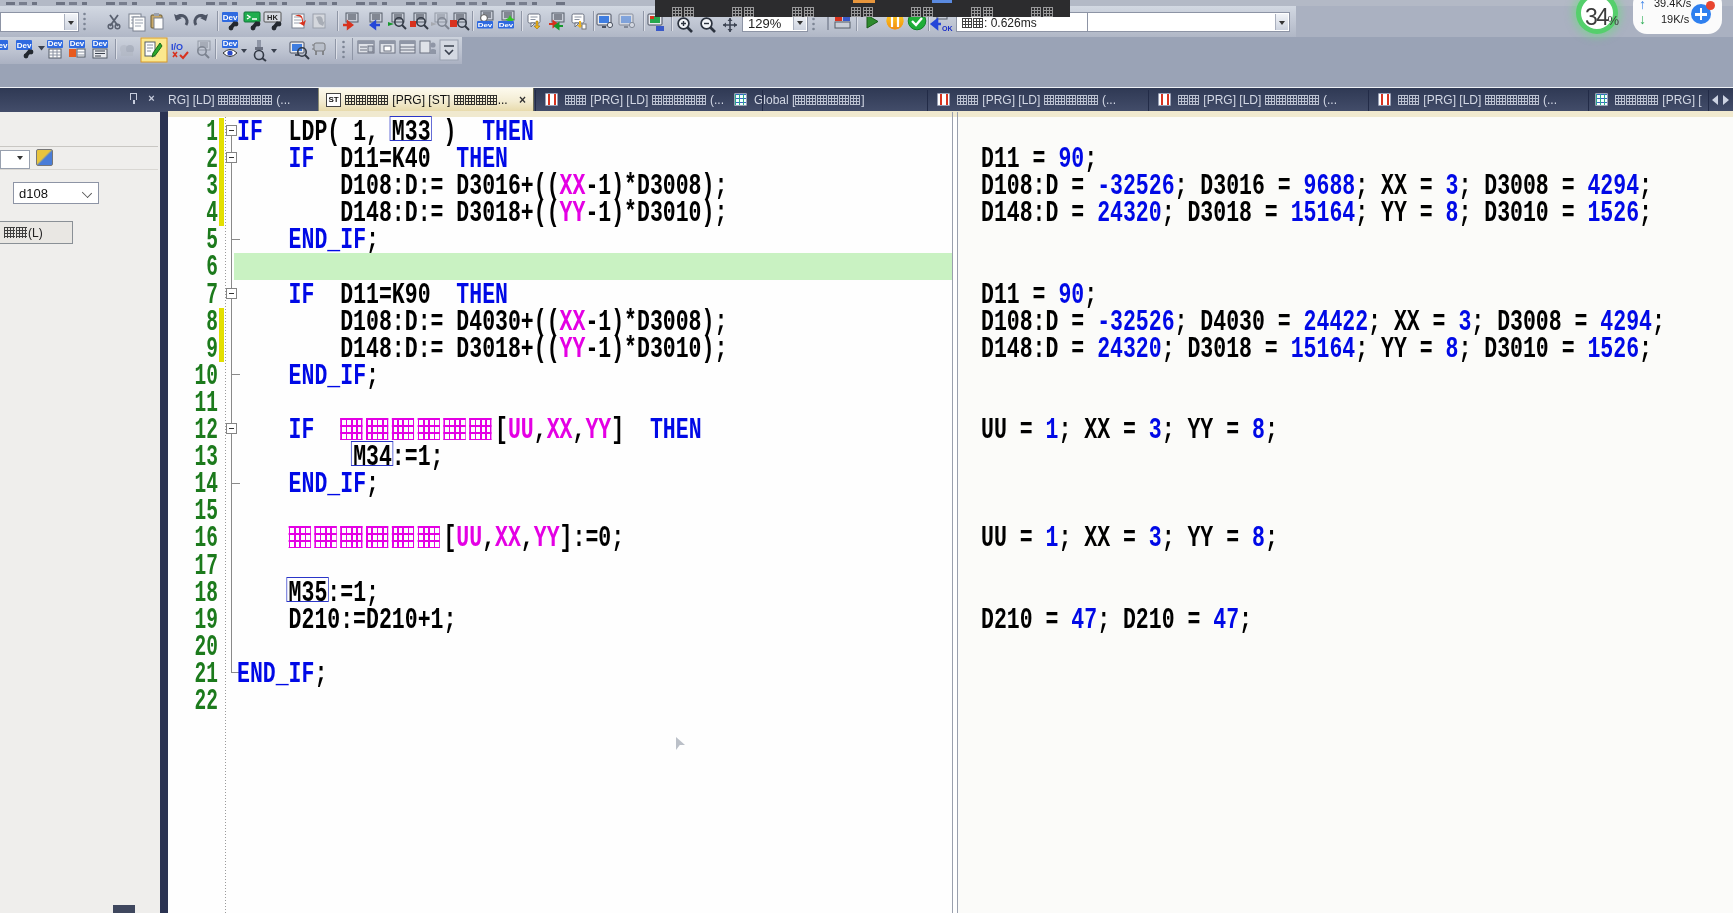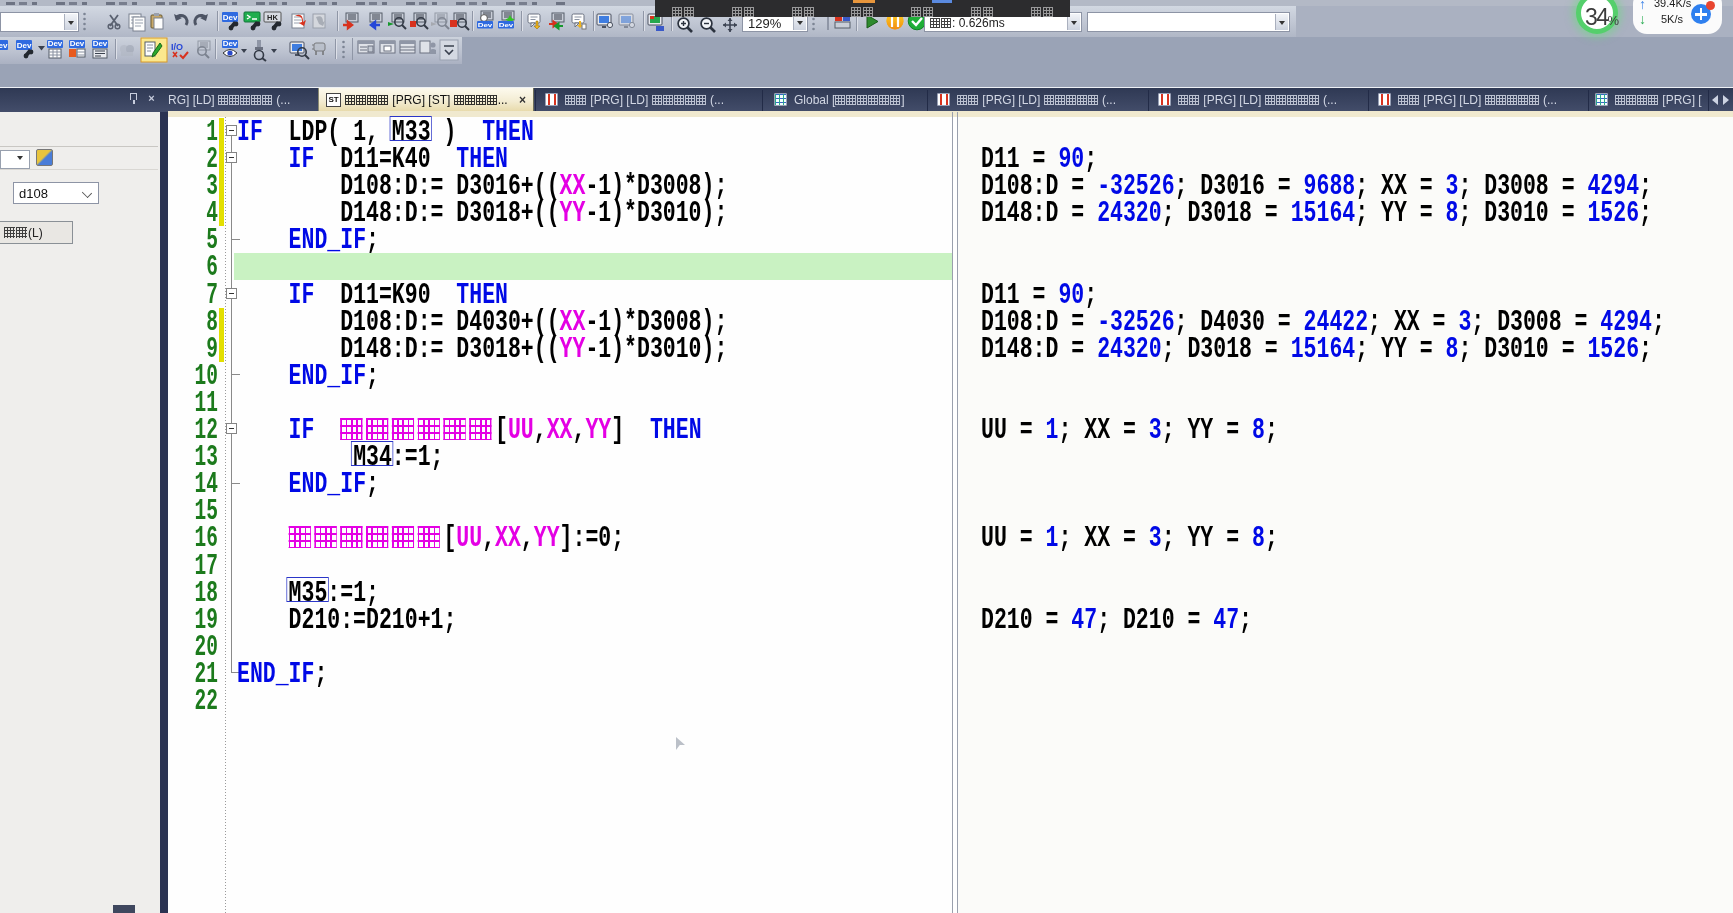--- a/index.html
+++ b/index.html
@@ -380,21 +380,21 @@
       <path d="M4 6h10M5 10l4 4 4-4" stroke="#39404e" stroke-width="1.6" fill="none"></path>
     </g>
 </svg>
 <div class="combo" style="left:0;top:12px;width:79px">
     <span class="ar"></span>
   </div>
 <div class="combo" style="left:742px;top:12px;width:66px">
     <span class="ctext">129%</span>
     <span class="ar"></span>
   </div>
-<div class="combo" style="left:924px;top:12px;width:158px">
+<div class="combo" style="left:956px;top:12px;width:158px">
     <span class="ctext" style="font-size:12px"><i class="ct" style="width:10px;height:10px"></i><i class="ct" style="width:10px;height:10px"></i>: 0.626ms</span>
     <span class="ar"></span>
   </div>
 <div class="combo" style="left:1087px;top:12px;width:203px">
     <span class="ar"></span>
   </div>
 <div class="abs" id="wline"></div>
 <div class="abs" id="tabbar">
 <div class="abs" style="left:130px;top:5px;width:7px;height:7px;border:1.5px solid #c8cede;border-bottom:none"></div>
     <div class="abs" style="left:133px;top:12px;width:1.5px;height:4px;background:#c8cede"></div>
@@ -404,21 +404,21 @@
     </div>
 <div class="tab on" style="left:318px;width:216px">
   <span class="abs" style="left:7px;top:5px;width:15px;height:14px;background:#fefefe;border:1px solid #444;font:bold 8px 'Liberation Sans';color:#111;text-align:center;line-height:12px">ST</span>
   <span class="tlab" style="left:26px;color:#111"><i class="ct"></i><i class="ct"></i><i class="ct"></i><i class="ct"></i> [PRG] [ST] <i class="ct"></i><i class="ct"></i><i class="ct"></i><i class="ct"></i>...</span>
   <span class="abs" style="right:7px;top:5px;color:#333;font:bold 12px 'Liberation Sans'">×</span>
 </div>
 <div class="tab" style="left:535px;width:227px">
       <span class="ild" style="left:10px"></span>
       <span class="tlab" style="left:30px"><i class="ct"></i><i class="ct"></i> [PRG] [LD] <i class="ct"></i><i class="ct"></i><i class="ct"></i><i class="ct"></i><i class="ct"></i> (...</span>
     </div>
-<div class="tab" style="left:766px;width:165px">
+<div class="tab" style="left:726px;width:165px">
       <span class="ist" style="left:8px"></span>
       <span class="tlab" style="left:28px">Global [<i class="ct"></i><i class="ct"></i><i class="ct"></i><i class="ct"></i><i class="ct"></i><i class="ct"></i>]</span>
     </div>
 <div class="tab" style="left:927px;width:221px">
       <span class="ild" style="left:10px"></span>
       <span class="tlab" style="left:30px"><i class="ct"></i><i class="ct"></i> [PRG] [LD] <i class="ct"></i><i class="ct"></i><i class="ct"></i><i class="ct"></i><i class="ct"></i> (...</span>
     </div>
 <div class="tab" style="left:1148px;width:220px">
       <span class="ild" style="left:10px"></span>
       <span class="tlab" style="left:30px"><i class="ct"></i><i class="ct"></i> [PRG] [LD] <i class="ct"></i><i class="ct"></i><i class="ct"></i><i class="ct"></i><i class="ct"></i> (...</span>
@@ -555,16 +555,16 @@
 <span style="left:376px"><i class="ct"></i><i class="ct"></i></span>
 <b style="position:absolute;left:198px;top:0;width:22px;height:2.5px;background:#e8963c"></b>
 <b style="position:absolute;left:277px;top:0;width:20px;height:2.5px;background:#5a8ae0"></b>
 </div>
 <div class="abs" id="wring"></div>
 <div class="abs" id="wtxt">34<span>%</span></div>
 <div class="abs" id="wpill"></div>
 <div class="spd" style="left:1639px;top:-4px;color:#3b82e8;font-weight:bold;font-size:14px">↑</div>
 <div class="spd" style="left:1654px;top:-3px">39.4K/s</div>
 <div class="spd" style="left:1639px;top:11px;color:#2fae57;font-weight:bold;font-size:14px">↓</div>
-<div class="spd" style="left:1661px;top:13px">5K/s</div>
+<div class="spd" style="left:1661px;top:13px">19K/s</div>
 <div class="abs" id="wplus"></div>
 <div class="abs" id="wdot"></div>
 <div class="abs" style="left:113px;top:905px;width:22px;height:8px;background:#3f475e"></div>
 
 </body></html>

